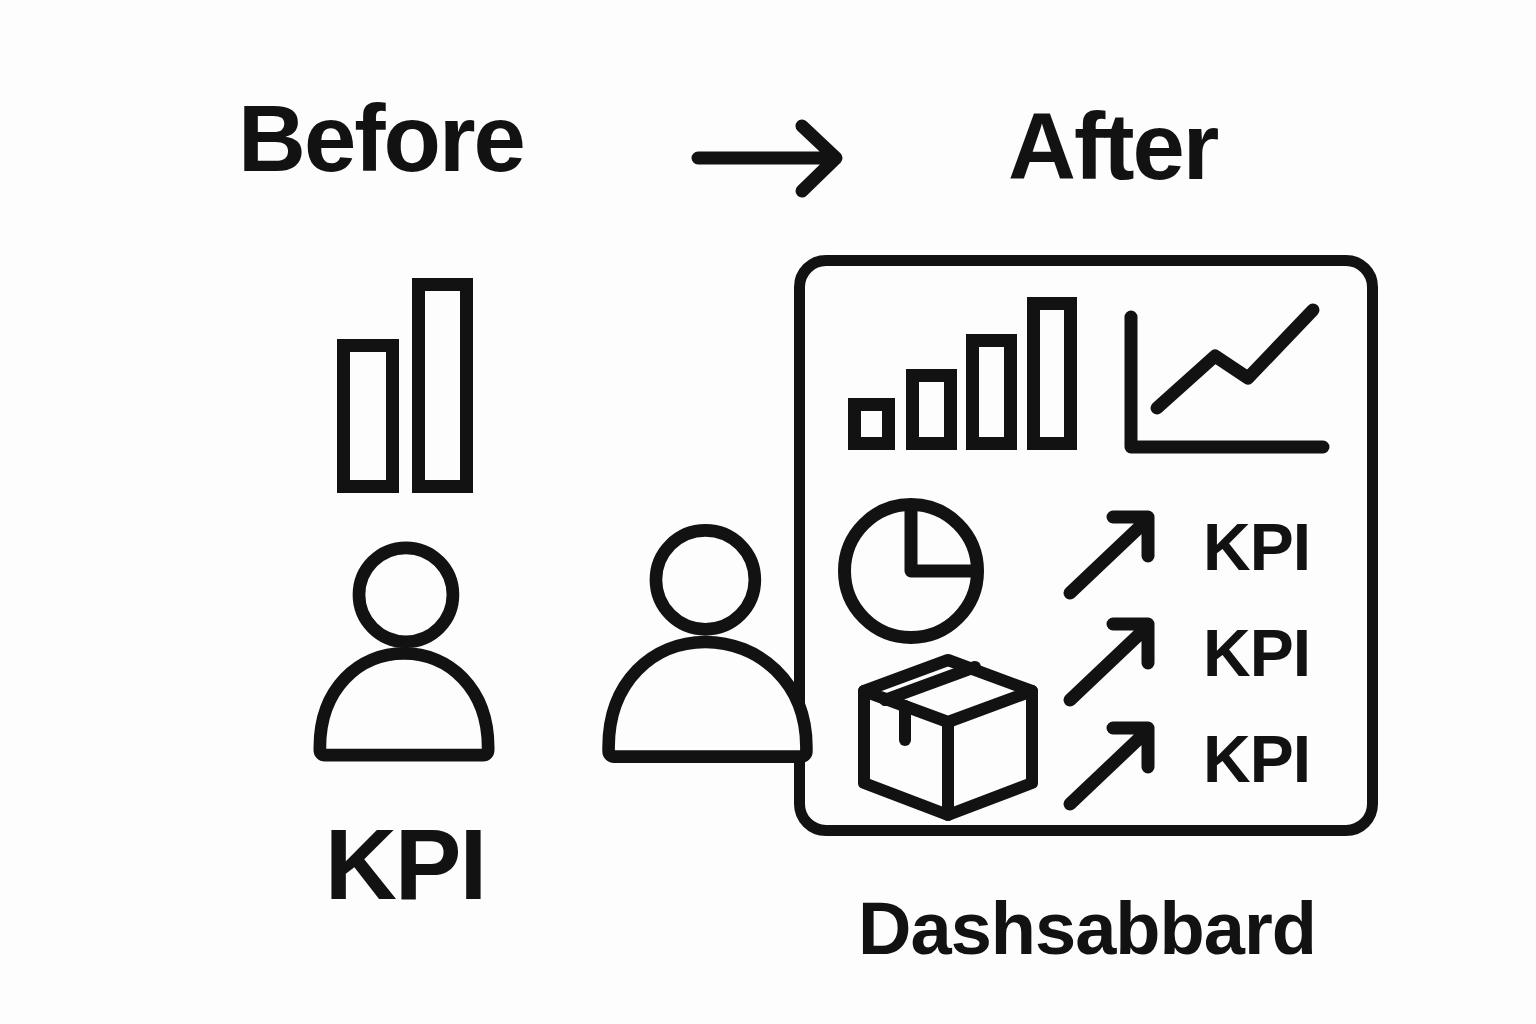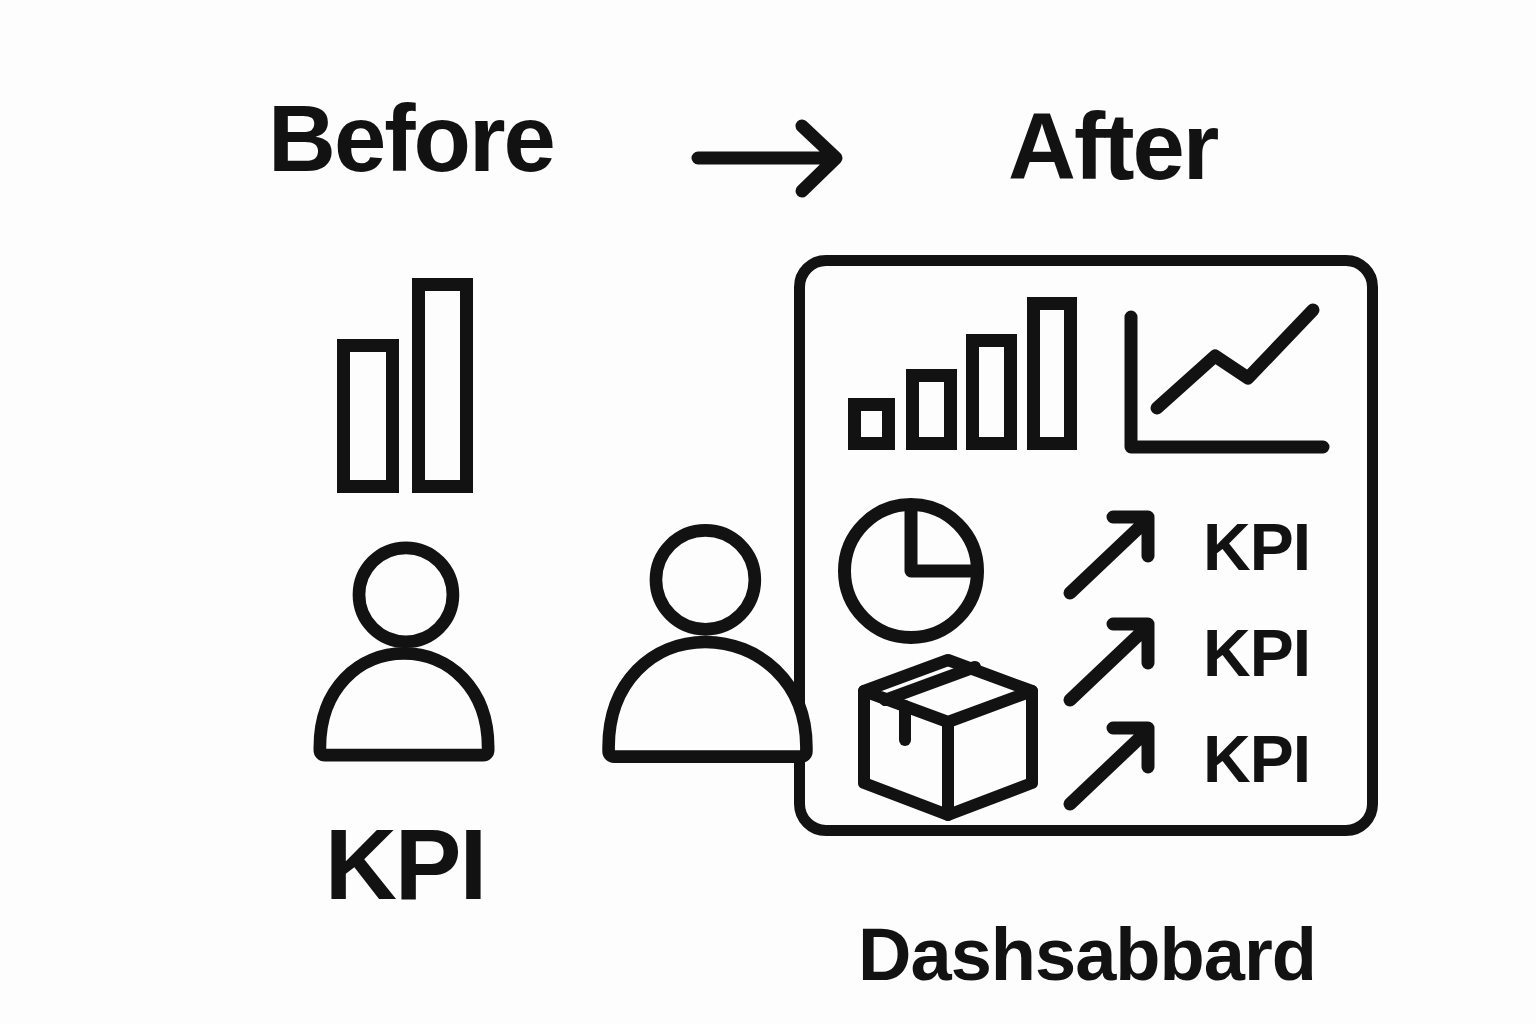--- a/index.html
+++ b/index.html
@@ -39,21 +39,21 @@
     border:11px solid var(--ink); border-radius:32px;
     background:transparent; z-index:1;
   }
   .person-mid { z-index:3; }
 </style>
 </head>
 <body>
 
 <div class="canvas">
 
-  <div class="abs h-title" style="left:268px; top:92px;">Before</div>
+  <div class="abs h-title" style="left:238px; top:92px;">Before</div>
 
   <svg class="abs" style="left:688px; top:112px;" width="160" height="90" viewBox="0 0 160 90" aria-hidden="true">
     <path class="stroke" stroke-width="13" stroke-linecap="round" stroke-linejoin="round" d="M10 46 L145 46 M114 14 L148 46 L114 79"></path>
   </svg>
 
   <div class="abs h-title" style="left:1008px; top:92px;margin-top:8px;">After</div>
 
   <svg class="abs" style="left:330px; top:271px;" width="150" height="222" viewBox="0 0 150 222" aria-hidden="true">
     <rect class="stroke" stroke-width="13" x="13.5" y="74.5" width="49" height="141"></rect>
     <rect class="stroke" stroke-width="13" x="88.5" y="13.5" width="48" height="202"></rect>
@@ -106,15 +106,15 @@
   <svg class="abs" style="left:1058px; top:612px;" width="100" height="95" viewBox="0 0 100 95" aria-hidden="true">
     <path class="stroke" stroke-width="13" stroke-linecap="round" stroke-linejoin="round" d="M12 88 L89 15 M55 12 L90 12 L90 51"></path>
   </svg>
   <div class="abs kpi-small" style="left:1203px; top:620px;">KPI</div>
 
   <svg class="abs" style="left:1058px; top:716px;" width="100" height="95" viewBox="0 0 100 95" aria-hidden="true">
     <path class="stroke" stroke-width="13" stroke-linecap="round" stroke-linejoin="round" d="M12 88 L89 15 M55 12 L90 12 L90 51"></path>
   </svg>
   <div class="abs kpi-small" style="left:1203px; top:726px;">KPI</div>
 
-  <div class="abs caption" style="left:795px; top:918px; width:584px;">Dashsabbard</div>
+  <div class="abs caption" style="left:795px; top:892px; width:584px;">Dashsabbard</div>
 
 </div>
 
 </body></html>

